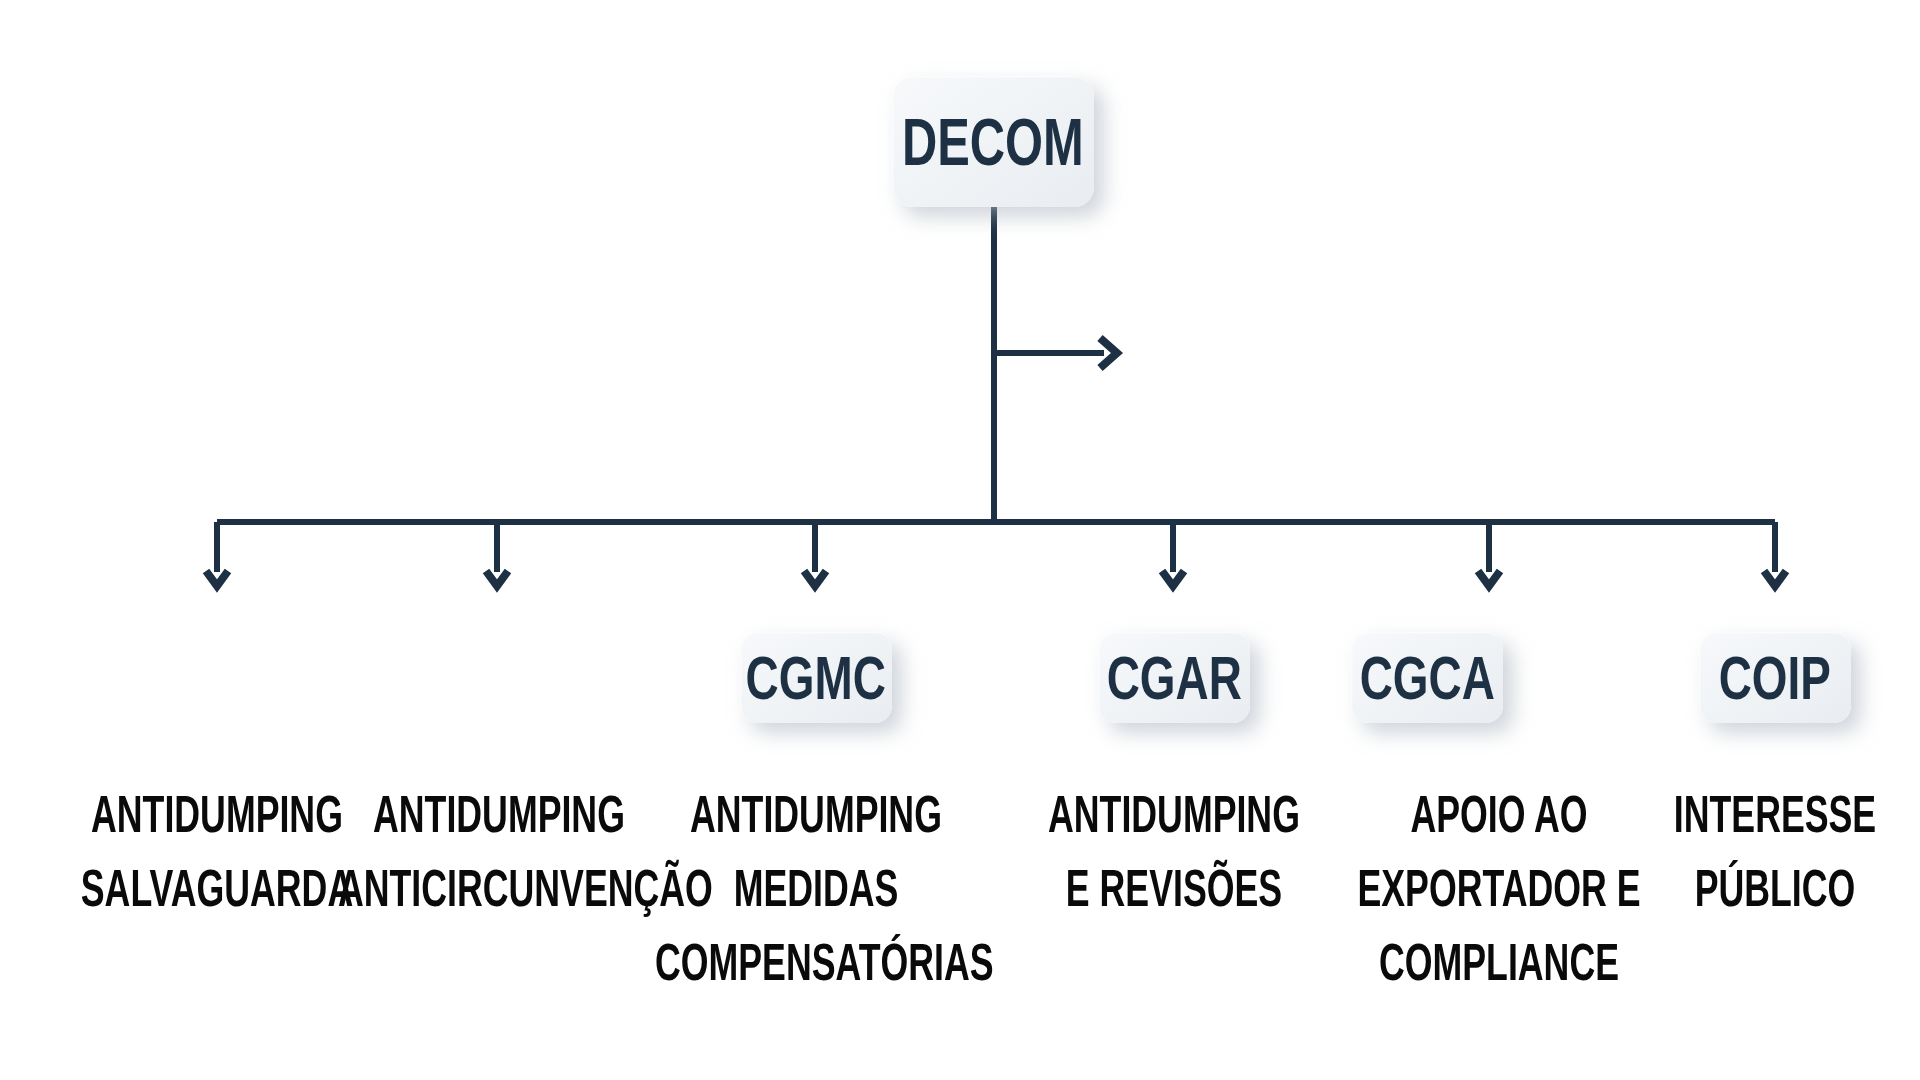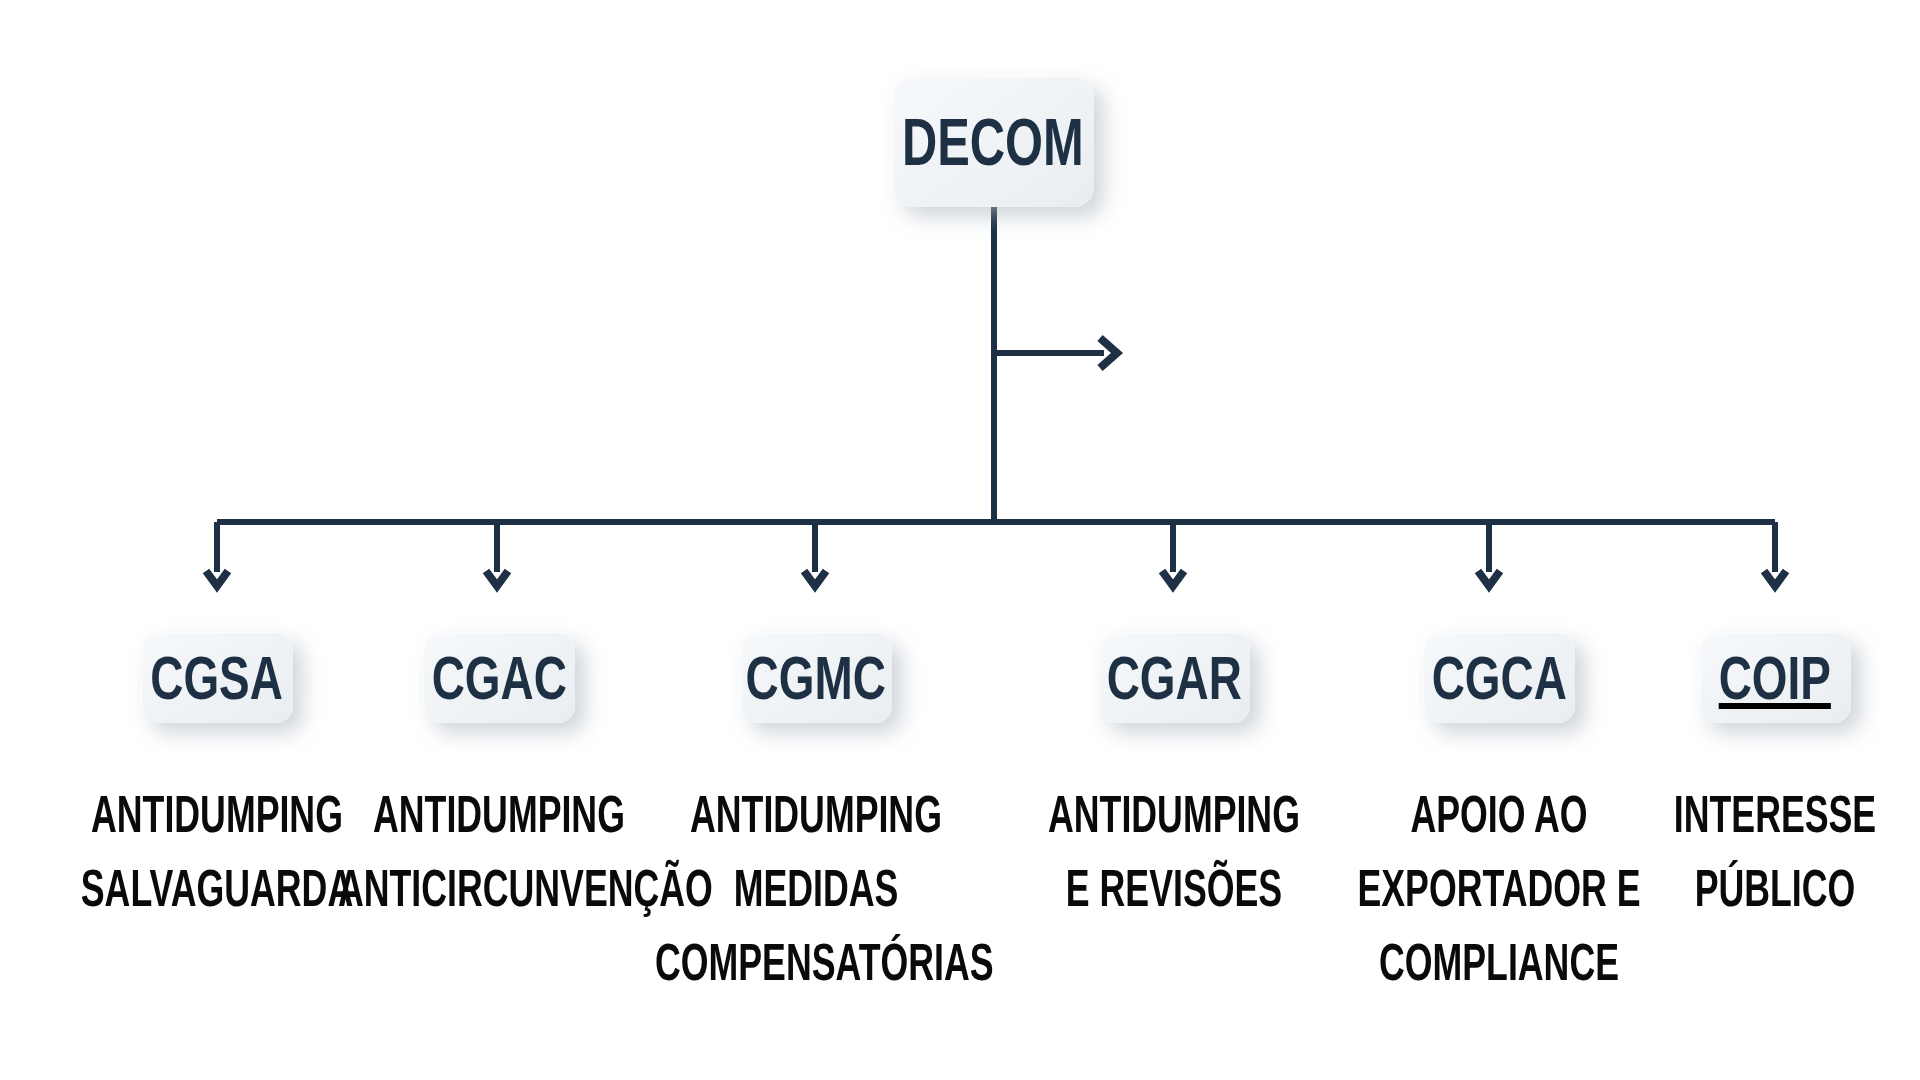--- a/index.html
+++ b/index.html
@@ -60,22 +60,22 @@
     white-space: pre-line;
     transform: scaleX(0.70);
     transform-origin: 50% 0%;
   }
 
   
   .col-0 .node-small, .box-0 { left: 141px; }
   .box-1 { left: 423px; }
   .box-2 { left: 740px; }
   .box-3 { left: 1098px; }
-  .box-4 { left: 1423px; }
-  .box-5 { left: 1699px; text-decoration: underline; }
+  .box-4 { left: 1351px; }
+  .box-5 { left: 1699px; }
   .desc-0 { left: -13px; }
   .desc-1 { left: 269px; }
   .desc-2 { left: 586px; }
   .desc-3 { left: 944px; }
   .desc-4 { left: 1269px; }
   .desc-5 { left: 1545px; }
 </style>
 </head>
 <body>
 
@@ -104,26 +104,20 @@
       <path d="M1775 522 L1775 572" stroke-width="6"></path>
       <path d="M1764 571 L1775 586 L1786 571" stroke-width="8"></path>
     </g>
   </svg>
 
   <div class="node node-root">
     <span class="node-label">DECOM</span>
   </div>
 
 
-  <div class="node node-small box-0">
-    <span class="node-label">CGSA</span>
-  </div>
-  <div class="node node-small box-1">
-    <span class="node-label">CGAC</span>
-  </div>
   <div class="node node-small box-3">
     <span class="node-label">CGAR</span>
   </div>
   <div class="node node-small box-2">
     <span class="node-label">CGMC</span>
   </div>
   <div class="node node-small box-4">
     <span class="node-label">CGCA</span>
   </div>
   <div class="node node-small box-5">

